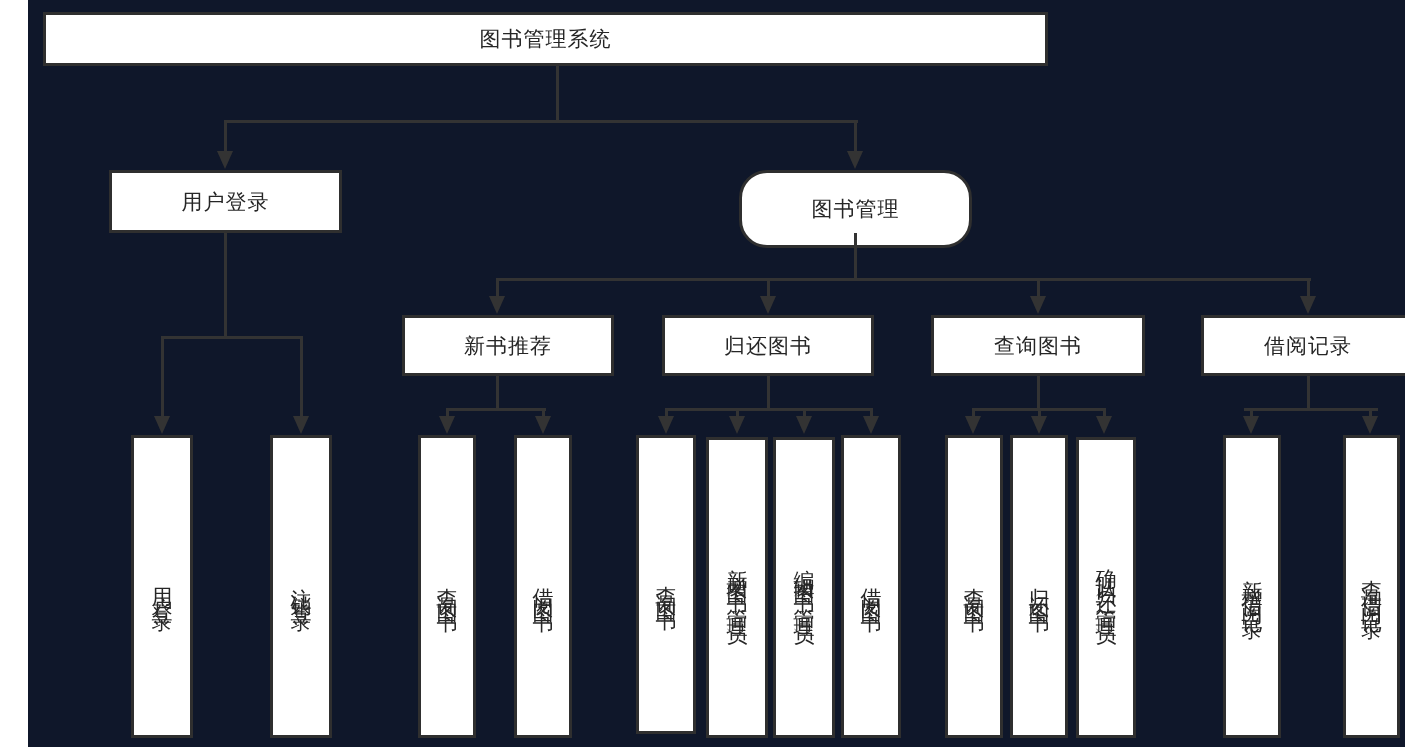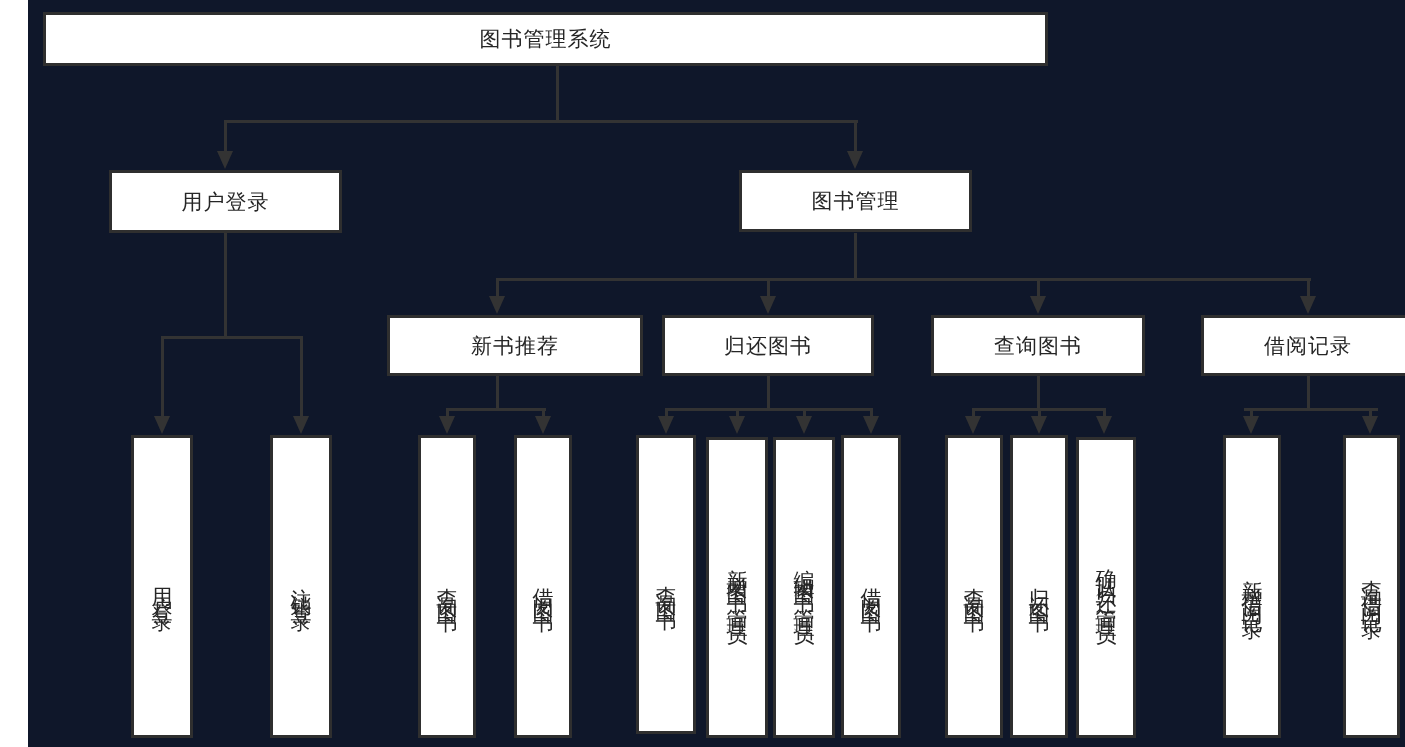--- a/index.html
+++ b/index.html
@@ -39,21 +39,21 @@
   <div class="vline" style="left:528px;top:66px;height:56px;"></div>
   <div class="hline" style="left:196px;top:120px;width:634px;"></div>
   <div class="vline" style="left:196px;top:120px;height:33px;"></div>
   <div class="vline" style="left:826px;top:120px;height:33px;"></div>
   <div class="arrow" style="left:189px;top:151px;"></div>
   <div class="arrow" style="left:819px;top:151px;"></div>
 
   <div class="box" style="left:81px;top:170px;width:233px;height:63px;">
     <span>用户登录</span>
   </div>
-  <div class="box" style="left:711px;top:170px;width:233px;height:62px;">
+  <div class="box" style="left:711px;top:170px;width:233px;height:78px;border-radius:28px;">
     <span>图书管理</span>
   </div>
 
   <div class="vline" style="left:196px;top:233px;height:106px;"></div>
   <div class="hline" style="left:133px;top:336px;width:142px;"></div>
   <div class="vline" style="left:133px;top:336px;height:81px;"></div>
   <div class="vline" style="left:272px;top:336px;height:81px;"></div>
   <div class="arrow" style="left:126px;top:416px;"></div>
   <div class="arrow" style="left:265px;top:416px;"></div>
 
@@ -61,21 +61,21 @@
   <div class="hline" style="left:468px;top:278px;width:815px;"></div>
   <div class="vline" style="left:468px;top:278px;height:20px;"></div>
   <div class="vline" style="left:739px;top:278px;height:20px;"></div>
   <div class="vline" style="left:1009px;top:278px;height:20px;"></div>
   <div class="vline" style="left:1279px;top:278px;height:20px;"></div>
   <div class="arrow" style="left:461px;top:296px;"></div>
   <div class="arrow" style="left:732px;top:296px;"></div>
   <div class="arrow" style="left:1002px;top:296px;"></div>
   <div class="arrow" style="left:1272px;top:296px;"></div>
 
-  <div class="box" style="left:359px;top:315px;width:256px;height:61px;">
+  <div class="box" style="left:374px;top:315px;width:212px;height:61px;">
     <span>新书推荐</span>
   </div>
   <div class="box" style="left:634px;top:315px;width:212px;height:61px;">
     <span>归还图书</span>
   </div>
   <div class="box" style="left:903px;top:315px;width:214px;height:61px;">
     <span>查询图书</span>
   </div>
   <div class="box" style="left:1173px;top:315px;width:214px;height:61px;">
     <span>借阅记录</span>

